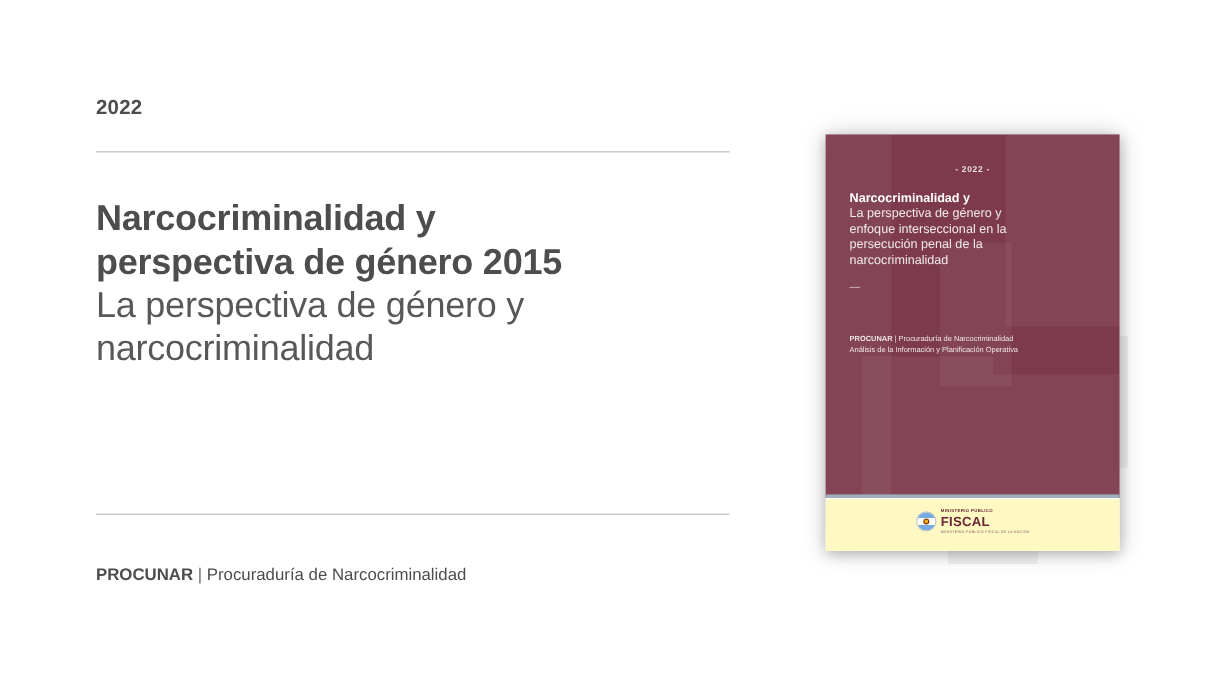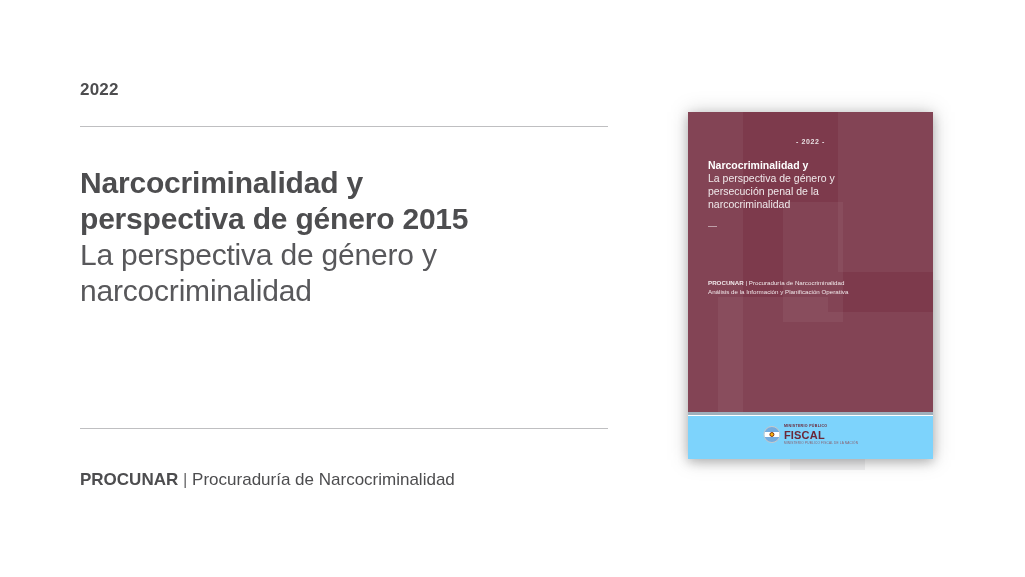--- a/index.html
+++ b/index.html
@@ -88,21 +88,21 @@
     font-size: 30px;
     font-weight: normal;
     color: #58585b;
     line-height: 36px;
     letter-spacing: -0.2px;
   }
   .footer-line {
     position: absolute;
     left: 0;
     top: 470px;
-    font-size: 17px;
+    font-size: 14px;
     color: #4d4d4f;
   }
   .footer-line .bold {
     font-weight: bold;
   }
   .footer-line .sep {
     color: #6c6c6e;
   }
 
   
@@ -190,21 +190,21 @@
     line-height: 9px;
   }
   .cover-credit .bold { font-weight: bold; }
 
   .cover-footer {
     position: absolute;
     left: 0;
     top: 304px;
     width: 245px;
     height: 43px;
-    background: #7dd3fc;
+    background: #fef9c3;
   }
   .logo-wrap {
     position: absolute;
     left: 50%;
     top: 9px;
     transform: translateX(-50%);
     display: flex;
     align-items: center;
     gap: 4px;
   }
@@ -294,20 +294,21 @@
       <div class="cshard cs2"></div>
       <div class="cshard cs3"></div>
       <div class="cshard cs4"></div>
       <div class="cshard cs5"></div>
 
       <div class="cover-year">- 2022 -</div>
 
       <div class="cover-text">
         <div class="cover-title-bold">Narcocriminalidad y</div>
         <div class="cover-title-light">La perspectiva de género y</div>
+        <div class="cover-title-light">enfoque interseccional en la</div>
         <div class="cover-title-light">persecución penal de la</div>
         <div class="cover-title-light">narcocriminalidad</div>
         <div class="cover-dash">—</div>
       </div>
 
       <div class="cover-credit">
         <div>
           <span class="bold">PROCUNAR</span><span> | </span><span>Procuraduría de Narcocriminalidad</span>
         </div>
         <div>Análisis de la Información y Planificación Operativa</div>

